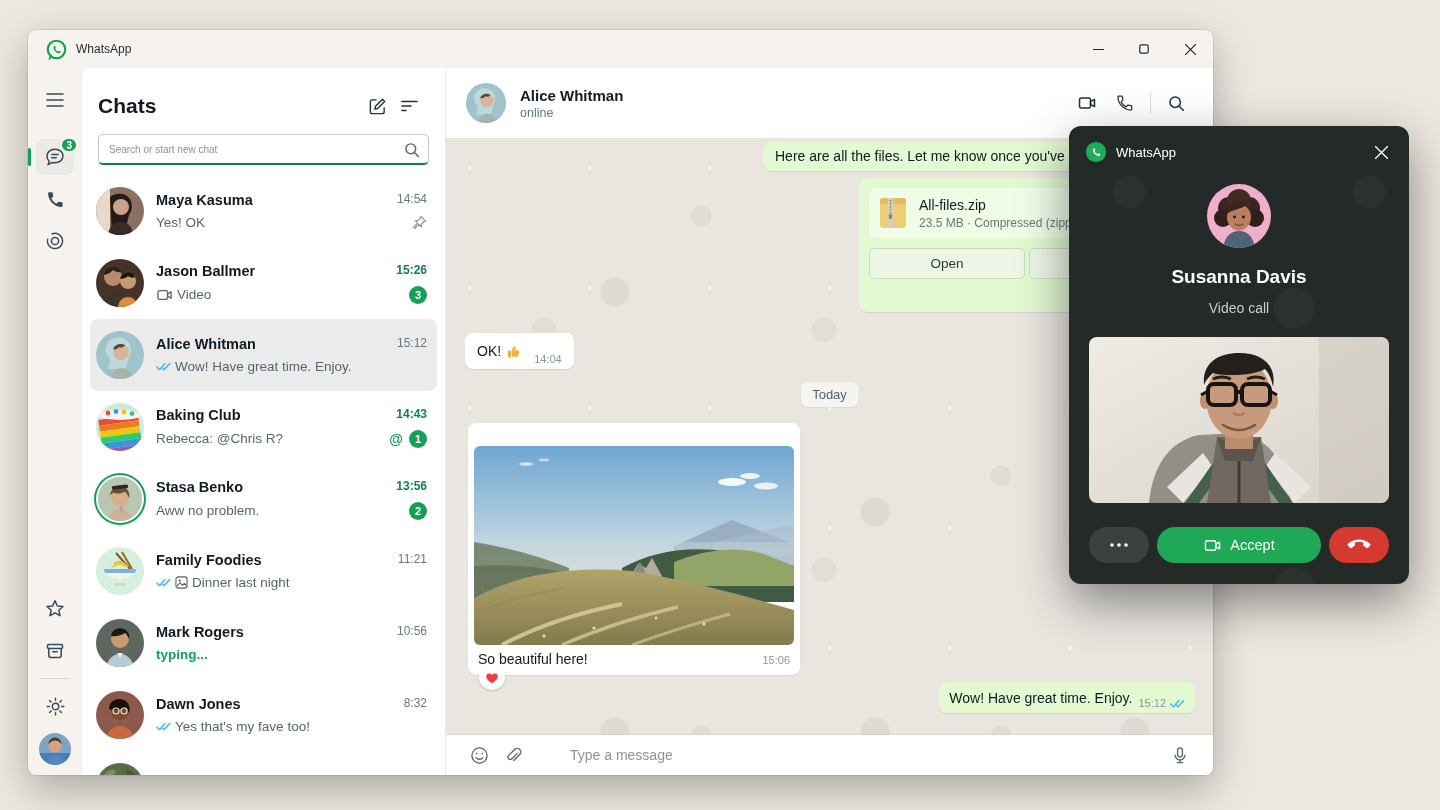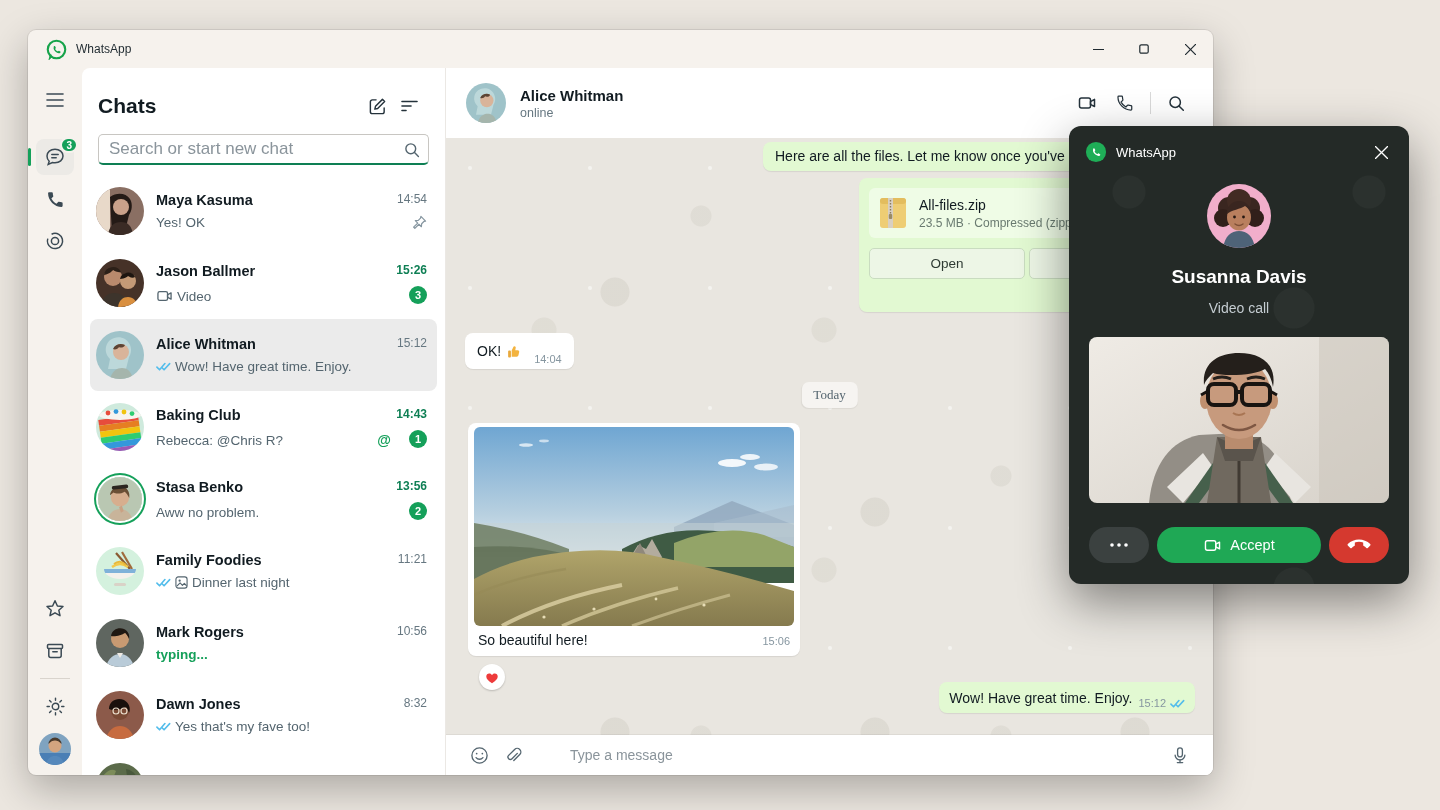--- a/index.html
+++ b/index.html
@@ -28,35 +28,35 @@
   .rail-avatar { width:32px; height:32px; border-radius:50%; overflow:hidden; margin:6px 0 10px; }
 
   
   .panels { position:absolute; left:54px; top:38px; right:0; bottom:0; background:#fff; border-top-left-radius:8px; display:flex; overflow:hidden; }
   .chatpanel { width:364px; border-right:1px solid #ebe8e4; display:flex; flex-direction:column; position:relative; }
   .cp-head { display:flex; align-items:center; padding:24px 20px 10px 16px; }
   .cp-title { font-size:21px; font-weight:bold; flex:1; }
   .cp-ic { width:32px; height:28px; display:flex; align-items:center; justify-content:center; color:#24323b; }
   .searchwrap { margin:4px 16px 10px; position:relative; }
   .search { width:100%; height:31px; border:1px solid #c8c6c2; border-bottom:2px solid #0e7f54; border-radius:5px;
-            padding:0 30px 0 10px; font-size:17px; font-family:"Liberation Sans",sans-serif; color:#111b21; outline:none; background:#fff; }
+            padding:0 30px 0 10px; font-size:10px; font-family:"Liberation Sans",sans-serif; color:#111b21; outline:none; background:#fff; }
   .search::placeholder { color:#8a949b; }
   .sglass { position:absolute; right:9px; top:8px; color:#54656f; }
 
   .rows { flex:1; overflow:hidden; padding:0 8px; }
   .row { display:flex; align-items:center; height:72px; padding:0 10px 0 6px; border-radius:8px; }
   .row.sel { background:#ebebeb; }
   .av { width:48px; height:48px; border-radius:50%; overflow:hidden; flex:none; }
   .av.ring { box-shadow:0 0 0 2px #fff, 0 0 0 4px #15a05a; margin:0 2px; width:44px; height:44px; }
   .rc { flex:1; margin-left:12px; min-width:0; }
   .r1 { display:flex; align-items:flex-start; }
   .nm { font-size:14.5px; font-weight:bold; color:#111b21; flex:1; white-space:nowrap; }
   .tm { font-size:12px; color:#667781; }
   .tm.grn { color:#0e7f54; font-weight:bold; }
-  .r2 { display:flex; align-items:flex-end; margin-top:7px;gap:12px; }
+  .r2 { display:flex; align-items:center; margin-top:7px; }
   .pv { font-size:13.5px; color:#54656f; flex:1; white-space:nowrap; overflow:hidden; display:flex; align-items:center; gap:4px; }
   .pv.typing { color:#15a05a; font-weight:bold; }
   .badge { min-width:18px; height:18px; border-radius:10px; background:#15a05a; color:#fff; font-size:11px; font-weight:bold;
            display:flex; align-items:center; justify-content:center; padding:0 5px; margin-left:6px; }
   .at { color:#15a05a; font-weight:bold; font-size:14px; margin-left:6px; }
   .meta-ic { color:#8696a0; margin-left:6px; display:flex; }
 
   
   .conv { flex:1; display:flex; flex-direction:column; position:relative; min-width:0; }
   .conv-head { height:70px; display:flex; align-items:center; padding:0 18px 0 20px; background:#fff; z-index:5; }
@@ -83,22 +83,22 @@
   .fc-top { display:flex; align-items:center; background:rgba(255,255,255,.45); border-radius:6px; padding:8px 10px; }
   .fc-txt { margin-left:12px; min-width:0; }
   .fc-name { font-size:14px; color:#111b21; }
   .fc-meta { font-size:12px; color:#697a70; margin-top:3px; white-space:nowrap; }
   .fc-btns { display:flex; gap:4px; margin-top:10px; }
   .fbtn { flex:1; height:31px; border-radius:5px; background:#edf6e6; border:1px solid #c9dcc0; font-size:13.5px; color:#2e3b33;
           display:flex; align-items:center; justify-content:center; font-family:"Liberation Sans",sans-serif; }
   .b-ok { left:19px; top:195px; height:36px; padding:0 12px; display:flex; align-items:center; gap:6px; }
   .msg-time { font-size:11px; color:#8696a0; margin-left:6px; align-self:flex-end; padding-bottom:4px; }
   .daypill { position:absolute; left:50%; top:244px; transform:translateX(-50%); background:#f6f4f1; color:#54656f;
-             font-size:13px; padding:5px 12px; border-radius:7px; box-shadow:0 1px 1px rgba(0,0,0,.06);font-family:Liberation Serif, serif; }
-  .b-photo { left:22px; top:285px; width:332px; padding:4px 6px 4px; }
+             font-size:13px; padding:5px 12px; border-radius:7px; box-shadow:0 1px 1px rgba(0,0,0,.06); }
+  .b-photo { left:22px; top:285px; width:332px; padding:23px 6px 4px; }
   .photo { width:320px; height:199px; border-radius:6px; overflow:hidden; display:block; }
   .cap-row { display:flex; align-items:baseline; padding:6px 4px 4px; }
   .cap { font-size:14px; flex:1; }
   .cap-time { font-size:11px; color:#8696a0; }
   .react { position:absolute; left:33px; top:526px; width:26px; height:26px; background:#fff; border-radius:50%;
            box-shadow:0 1px 2px rgba(0,0,0,.2); display:flex; align-items:center; justify-content:center; }
   .b-wow { top:544px; right:18px; height:31px; padding:0 10px; display:flex; align-items:center; }
   .ticks { display:flex; margin-left:4px; align-self:flex-end; padding-bottom:4px; }
 
   .inputbar { height:40px; background:#fff; display:flex; align-items:center; padding:12px 16px; box-shadow:0 -1px 0 rgba(0,0,0,.05); z-index:5; }

